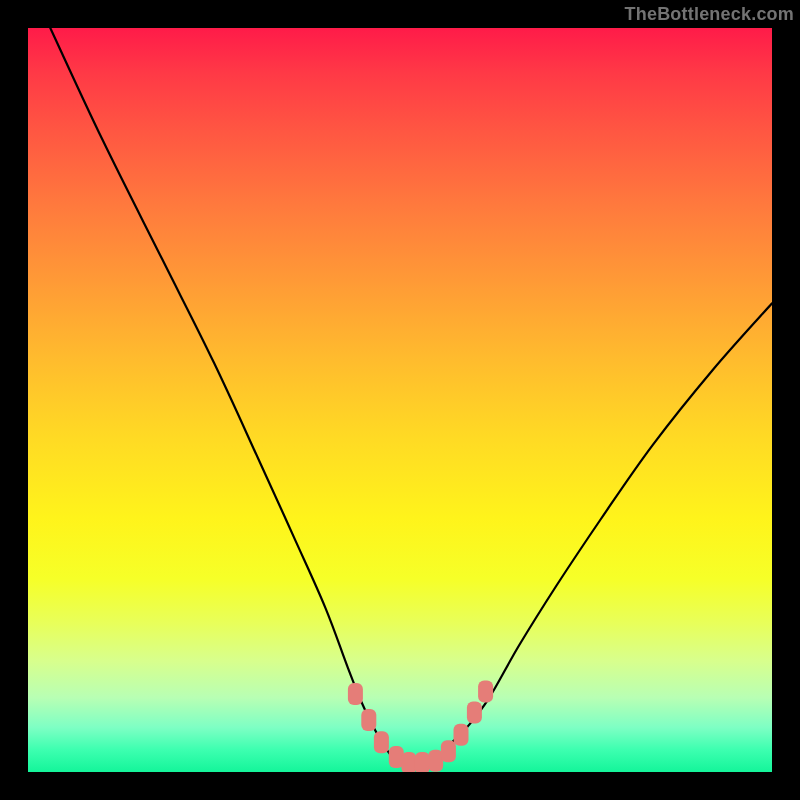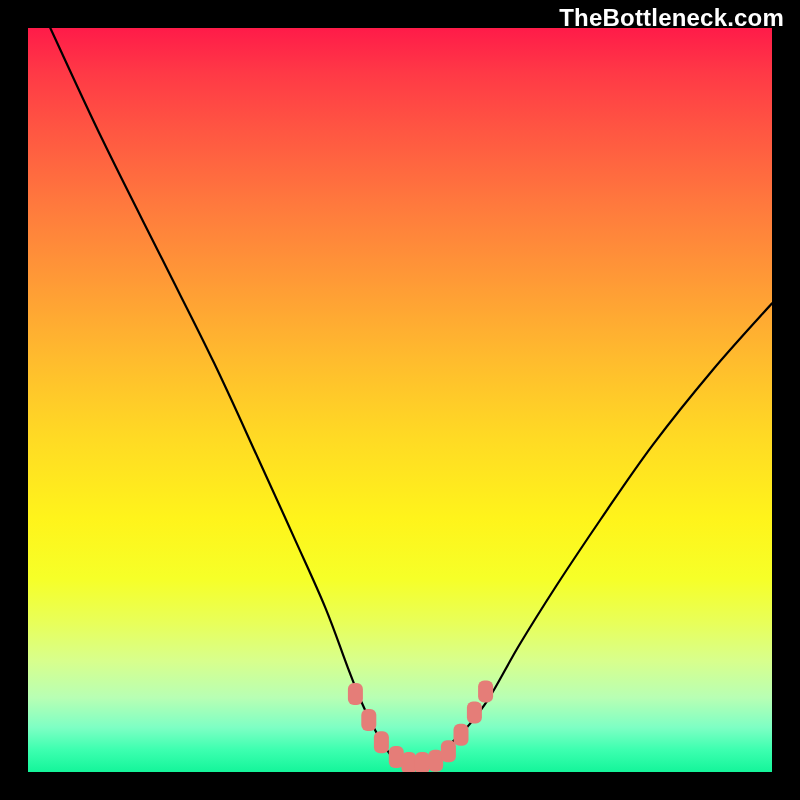--- a/index.html
+++ b/index.html
@@ -38,23 +38,23 @@
       #e8ff5a 80%,
       #d8ff8c 85%,
       #b8ffb4 90%,
       #7effc4 94%,
       #3dffb0 97%,
       #14f59a 100%);
   }
   .watermark {
     position: absolute;
     top: 4px;
-    right: 16px;
-    color: #ffffff;
-    font-size: 24px;
+    right: 6px;
+    color: #737373;
+    font-size: 18px;
     font-weight: 600;
     letter-spacing: 0.2px;
   }
   svg.curve {
     position: absolute;
     left: 0;
     top: 0;
     width: 744px;
     height: 744px;
   }

